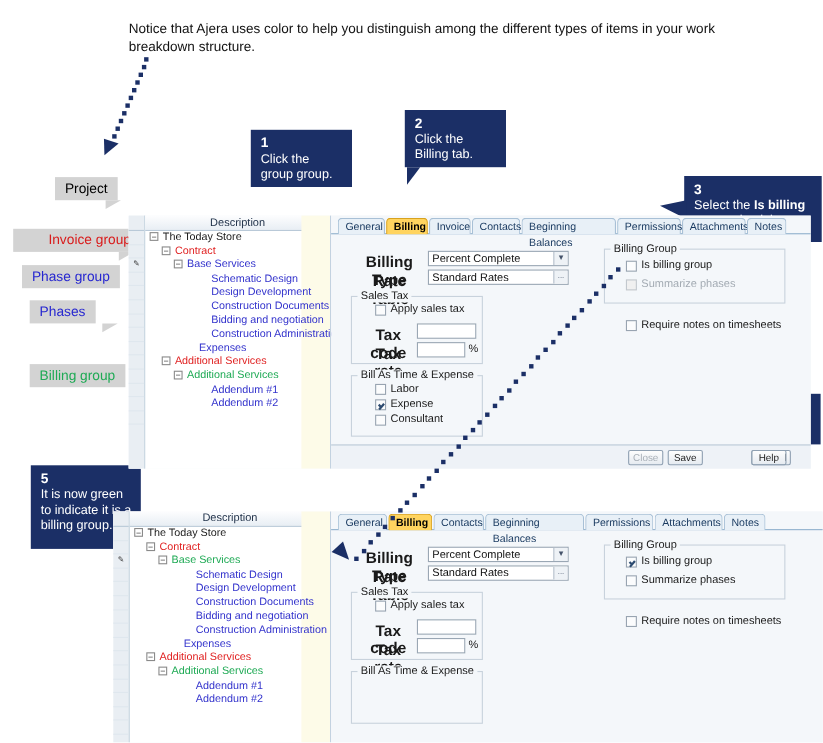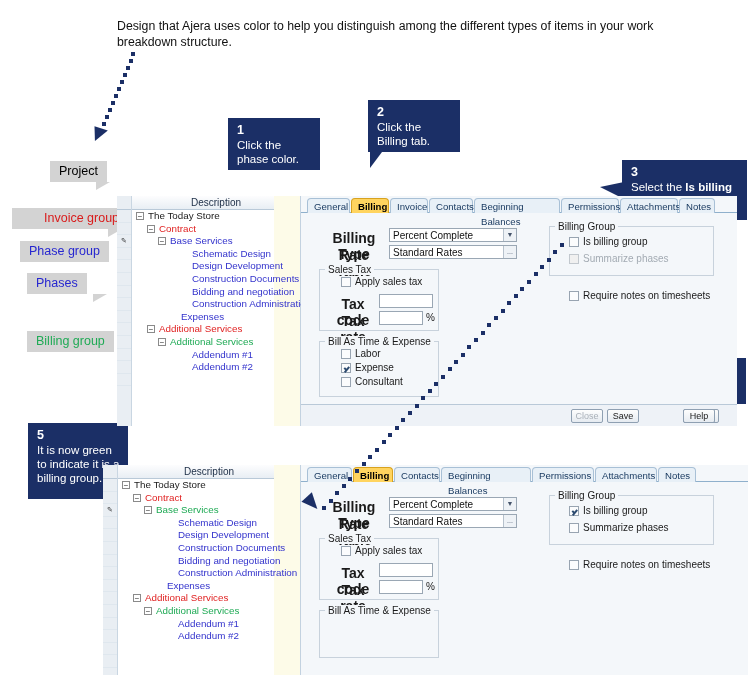--- a/index.html
+++ b/index.html
@@ -128,21 +128,21 @@
      text-align:center; border-radius:2px; padding:0 2px;}
   .btn.dis{color:#a9b0b8;}
 
   
   .dot { position:absolute; width:4px; height:4px; background:#1b2f66; }
   .solid-arrowhead { position:absolute; width:0;height:0; }
 </style>
 </head>
 <body>
 
-<div class="abs" id="intro-note">Design that Ajera uses color to help you distinguish among the different types of items in your work breakdown structure.</div>
+<div class="abs" id="intro-note">Notice that Ajera uses color to help you distinguish among the different types of items in your work breakdown structure.</div>
 
 <div>
   <div class="dot abs" style="left:131px;top:52px;"></div>
   <div class="dot abs" style="left:129px;top:59px;"></div>
   <div class="dot abs" style="left:126px;top:66px;"></div>
   <div class="dot abs" style="left:123px;top:73px;"></div>
   <div class="dot abs" style="left:120px;top:80px;"></div>
   <div class="dot abs" style="left:117px;top:87px;"></div>
   <div class="dot abs" style="left:114px;top:94px;"></div>
   <div class="dot abs" style="left:111px;top:101px;"></div>
@@ -163,21 +163,21 @@
 
 <div class="glabel abs" id="lab-phases">Phases</div>
 <div class="glabel-tail" id="lab-phases-t"></div>
 
 <div class="glabel abs" id="lab-billgrp">Billing group</div>
 <div class="glabel-tail" id="lab-billgrp-t"></div>
 
 <div class="callout abs" id="callout-1">
   <span class="num">1</span>
   <span>Click the</span><br>
-  <span>phase color.</span>
+  <span>group group.</span>
 </div>
 
 <div class="callout abs" id="callout-2">
   <span class="num">2</span>
   <span>Click the</span><br>
   <span>Billing tab.</span>
 </div>
 <div class="callout-tail" id="callout-2-tail"></div>
 
 <div class="callout abs" id="callout-3">

